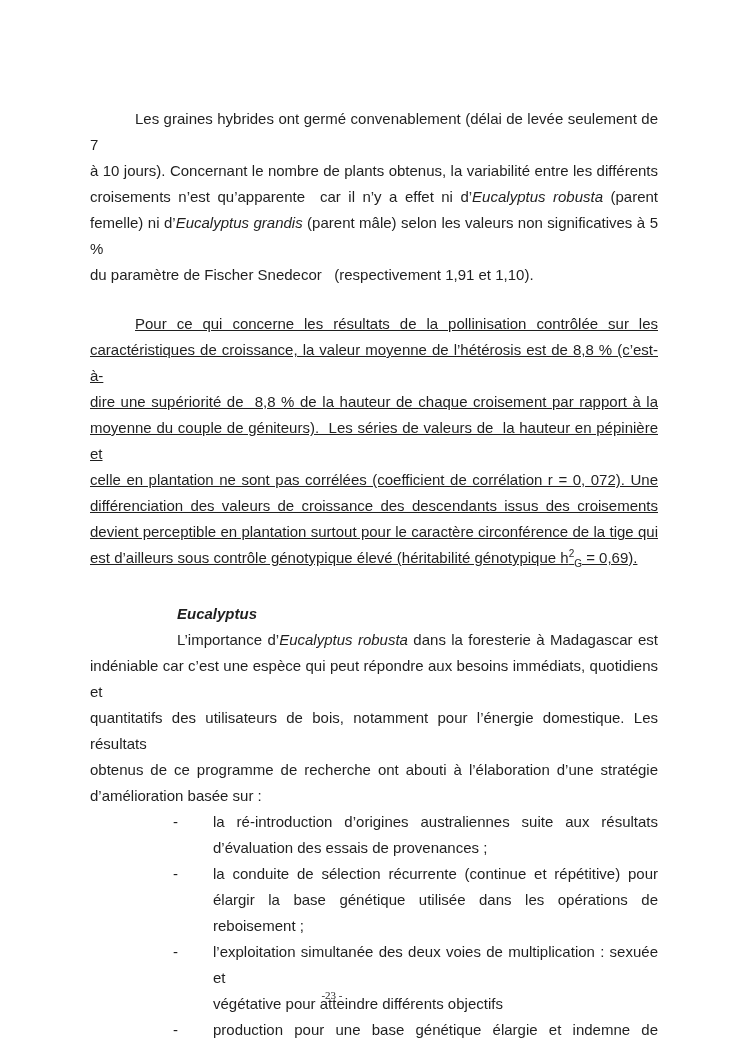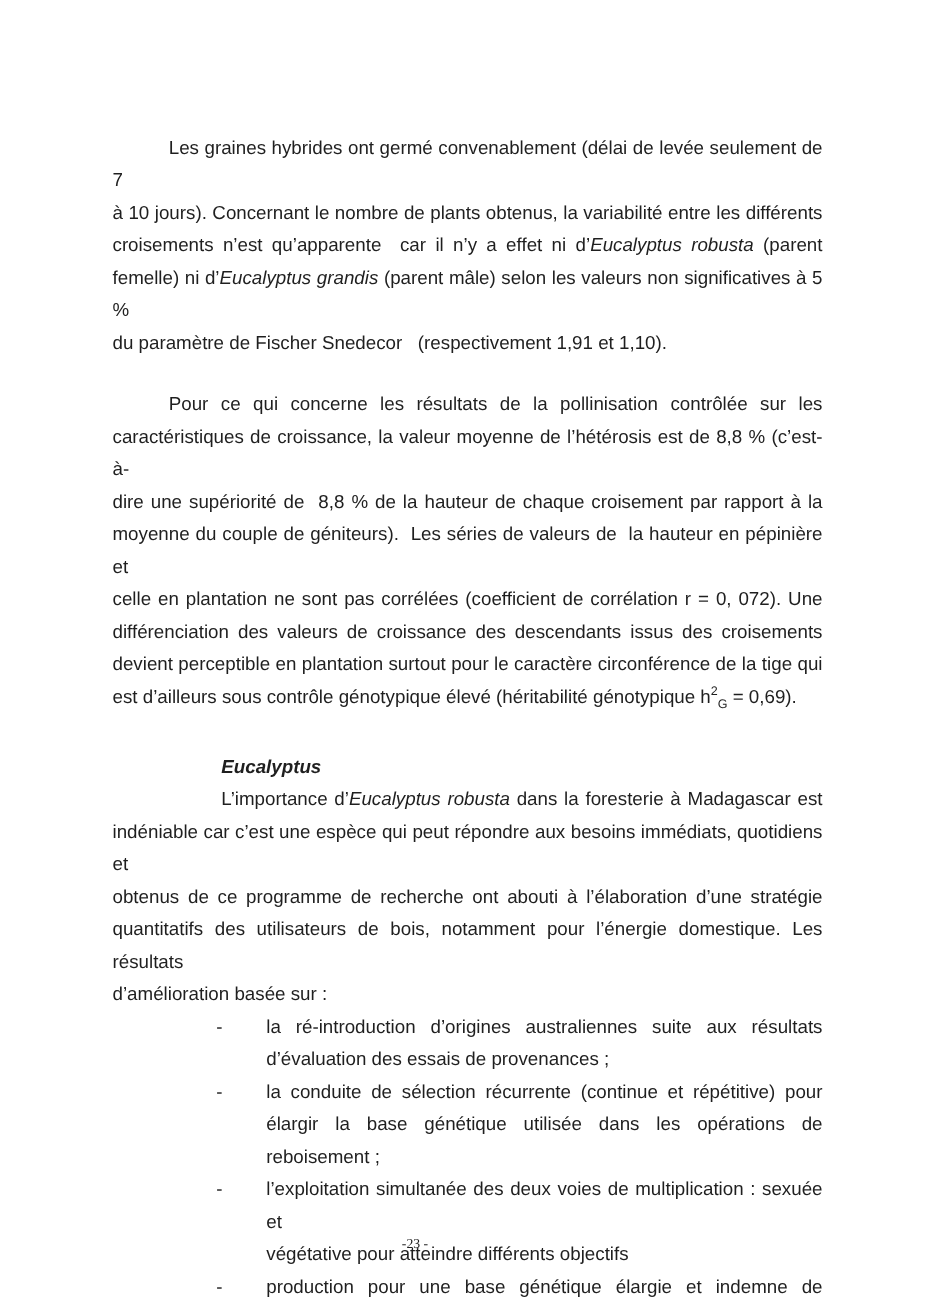--- a/index.html
+++ b/index.html
@@ -74,38 +74,38 @@
 
 <div class="page">
   <div class="content">
       <div class="block paragraph">
         <div class="line justify" style="text-indent: 45px;"><span>Les graines hybrides ont germé convenablement (délai de levée seulement de 7</span></div>
         <div class="line justify"><span>à 10 jours). Concernant le nombre de plants obtenus, la variabilité entre les différents</span></div>
         <div class="line justify"><span>croisements n’est qu’apparente&nbsp; car il n’y a effet ni d’</span><span class="seg-italic">Eucalyptus robusta</span><span> (parent</span></div>
         <div class="line justify"><span>femelle) ni d’</span><span class="seg-italic">Eucalyptus grandis</span><span> (parent mâle) selon les valeurs non significatives à 5 %</span></div>
         <div class="line"><span>du paramètre de Fischer Snedecor&nbsp;&nbsp; (respectivement 1,91 et 1,10).</span></div>
       </div>
-      <div class="block paragraph" style="margin-top: 23px;">
+      <div class="block paragraph" style="margin-top: 23px; text-decoration: underline;">
         <div class="line justify" style="text-indent: 45px;"><span>Pour ce qui concerne les résultats de la pollinisation contrôlée sur les</span></div>
         <div class="line justify"><span>caractéristiques de croissance, la valeur moyenne de l’hétérosis est de 8,8 % (c’est-à-</span></div>
         <div class="line justify"><span>dire une supériorité de&nbsp; 8,8 % de la hauteur de chaque croisement par rapport à la</span></div>
         <div class="line justify"><span>moyenne du couple de géniteurs).&nbsp; Les séries de valeurs de&nbsp; la hauteur en pépinière et</span></div>
         <div class="line justify"><span>celle en plantation ne sont pas corrélées (coefficient de corrélation r = 0, 072). Une</span></div>
         <div class="line justify"><span>différenciation des valeurs de croissance des descendants issus des croisements</span></div>
         <div class="line justify"><span>devient perceptible en plantation surtout pour le caractère circonférence de la tige qui</span></div>
         <div class="line"><span>est d’ailleurs sous contrôle génotypique élevé (héritabilité génotypique h</span><sup>2</sup><sub>G</sub><span> = 0,69).</span></div>
       </div>
       <div class="block heading" style="margin-top: 30px;">
         <div class="line" style="text-indent: 87px;"><span class="seg-italic seg-bold">Eucalyptus</span></div>
       </div>
       <div class="block paragraph">
         <div class="line justify" style="text-indent: 87px;"><span>L’importance d’</span><span class="seg-italic">Eucalyptus robusta</span><span> dans la foresterie à Madagascar est</span></div>
         <div class="line justify"><span>indéniable car c’est une espèce qui peut répondre aux besoins immédiats, quotidiens et</span></div>
+        <div class="line justify"><span>quantitatifs des utilisateurs de bois, notamment pour l’énergie domestique. Les résultats</span></div>
         <div class="line justify"><span>obtenus de ce programme de recherche ont abouti à l’élaboration d’une stratégie</span></div>
-        <div class="line justify"><span>quantitatifs des utilisateurs de bois, notamment pour l’énergie domestique. Les résultats</span></div>
         <div class="line"><span>d’amélioration basée sur :</span></div>
       </div>
       <div class="block list">
         <div class="list-item">
           <span class="marker">-</span>
           <div class="item-body">
             <div class="line justify"><span>la ré-introduction d’origines australiennes&nbsp;suite aux résultats</span></div>
             <div class="line"><span>d’évaluation des essais de provenances ;</span></div>
           </div>
         </div>

